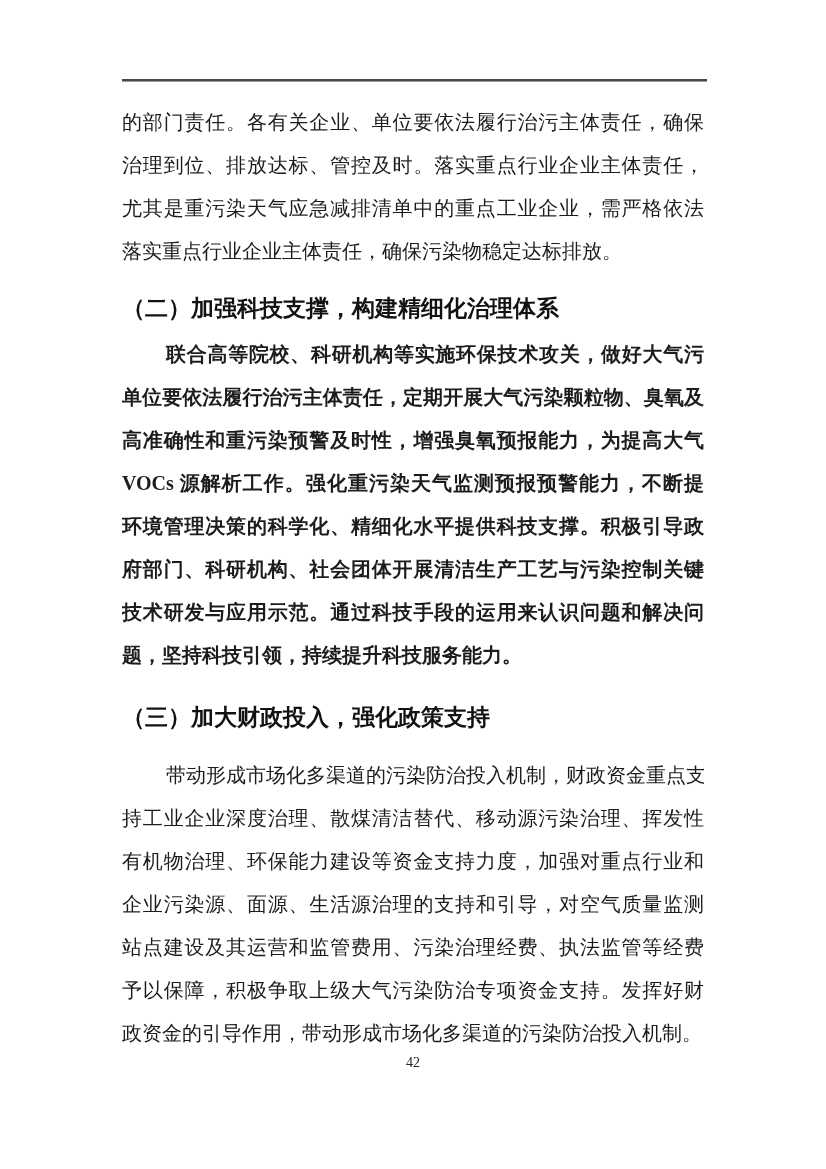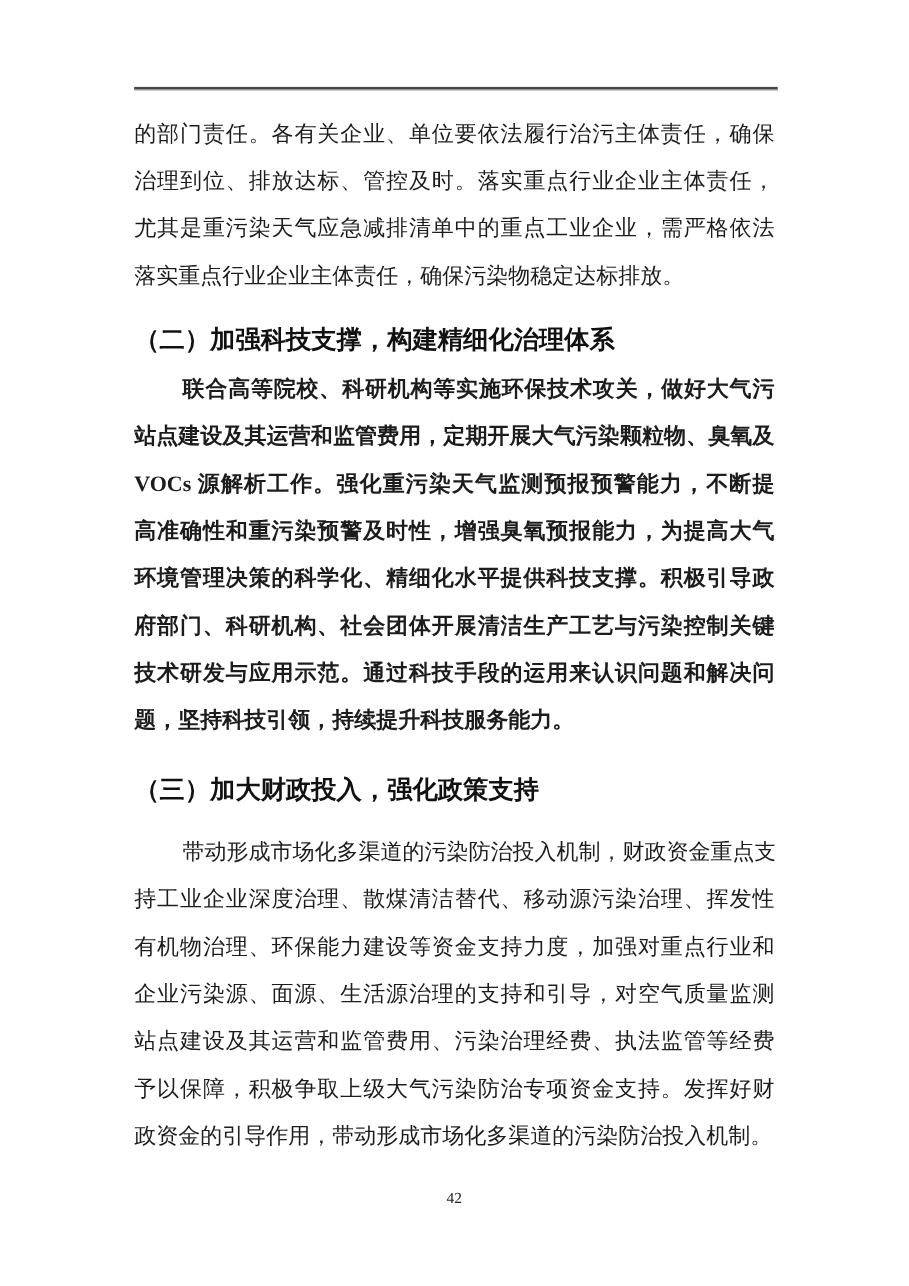--- a/index.html
+++ b/index.html
@@ -64,21 +64,20 @@
     position: absolute;
     left: 0;
     width: 826px;
     top: 1052px;
     height: 22px;
     line-height: 22px;
     text-align: center;
     font-size: 14px;
     color: #222222;
     font-family: "Liberation Serif", "DejaVu Serif", serif;
-    margin-top: 28px;
   }
   #p1 { top: 101px; }
   #h2 { top: 287px; }
   #p2 { top: 333px; font-weight: bold; }
   #h3 { top: 696px; }
   #p3 { top: 754px; }
 </style>
 </head>
 <body>
 
@@ -90,23 +89,23 @@
     <div class="line">的部门责任。各有关企业、单位要依法履行治污主体责任，确保</div>
     <div class="line">治理到位、排放达标、管控及时。落实重点行业企业主体责任，</div>
     <div class="line">尤其是重污染天气应急减排清单中的重点工业企业，需严格依法</div>
     <div class="line last">落实重点行业企业主体责任，确保污染物稳定达标排放。</div>
   </div>
 
   <h2 class="heading" id="h2">（二）加强科技支撑，构建精细化治理体系</h2>
 
   <div class="para" id="p2">
     <div class="line indent">联合高等院校、科研机构等实施环保技术攻关，做好大气污</div>
-    <div class="line">站点建设及其运营和监管费用，定期开展大气污染颗粒物、臭氧及</div>
+    <div class="line">单位要依法履行治污主体责任，定期开展大气污染颗粒物、臭氧及</div>
+    <div class="line">高准确性和重污染预警及时性，增强臭氧预报能力，为提高大气</div>
     <div class="line">VOCs 源解析工作。强化重污染天气监测预报预警能力，不断提</div>
-    <div class="line">高准确性和重污染预警及时性，增强臭氧预报能力，为提高大气</div>
     <div class="line">环境管理决策的科学化、精细化水平提供科技支撑。积极引导政</div>
     <div class="line">府部门、科研机构、社会团体开展清洁生产工艺与污染控制关键</div>
     <div class="line">技术研发与应用示范。通过科技手段的运用来认识问题和解决问</div>
     <div class="line last">题，坚持科技引领，持续提升科技服务能力。</div>
   </div>
 
   <h2 class="heading" id="h3">（三）加大财政投入，强化政策支持</h2>
 
   <div class="para" id="p3">
     <div class="line indent">带动形成市场化多渠道的污染防治投入机制，财政资金重点支</div>

